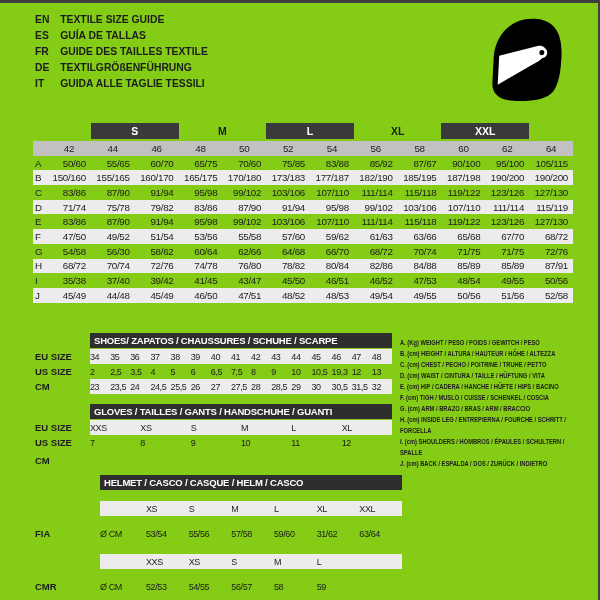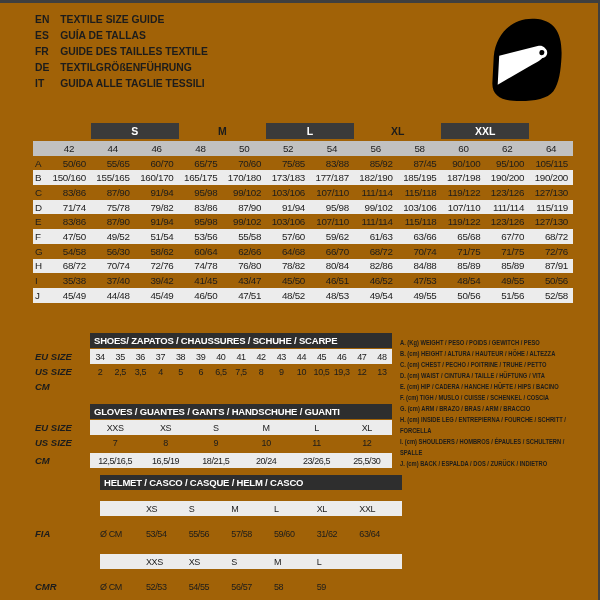--- a/index.html
+++ b/index.html
@@ -1,17 +1,17 @@
 <!DOCTYPE html>
 <html><head>
 <meta charset="utf-8">
 <style>
   html,body { margin:0; padding:0; background:#fff; }
   .page {
-    position:relative; width:600px; height:600px; background:#a16207;
+    position:relative; width:600px; height:600px; background:#84cc16;
     font-family:"Liberation Sans", sans-serif; color:var(--c-text,#1c1c1c);
     overflow:hidden;
   }
   .edge-top   { position:absolute; top:0; left:0; width:600px; height:3px; background:var(--c-border,#3f3f3f); }
   .edge-right { position:absolute; top:0; right:0; width:2px; height:600px; background:var(--c-border,#3f3f3f); }
 
   
   .langs { position:absolute; left:35px; top:11px; font-weight:bold; font-size:11.5px;
            line-height:16px; transform:scaleX(0.9); transform-origin:0 0; white-space:nowrap; }
   .lang-row { white-space:nowrap; }
@@ -35,22 +35,22 @@
   .stripe { background:var(--c-stripe,#ececec); }
 
   
   .sec { position:absolute; left:35px; display:grid; grid-template-columns:55px 302px; align-items:start; }
   .sec-shoes  { top:333px; }
   .sec-gloves { top:404px; }
   .sec-helmet { top:475px;gap:10px; }
   .sec-bar { grid-column:2; background:var(--c-bar,#2e2e2e); color:#fff; font-weight:bold;
              font-size:9.5px; letter-spacing:-0.2px; height:15px; line-height:15px;
              padding-left:4px; margin-bottom:1px; white-space:nowrap; }
-  .sec-label { font-weight:bold; font-size:9.5px; height:15px; line-height:15px;font-style:italic; }
-  .cells { display:grid; height:15px; align-items:center; text-align:center;
+  .sec-label { font-weight:bold; font-size:9.5px; height:15px; line-height:15px; }
+  .cells { display:grid; height:15px; align-items:center; text-align:left;
            font-size:9px; letter-spacing:-0.4px; }
   .cells-15 { grid-template-columns:repeat(15,1fr); }
   .cells-6  { grid-template-columns:repeat(6,1fr); }
   .cells-helm { grid-template-columns:46px repeat(6,1fr); text-align:left; }
   .shaded { background:var(--c-stripe,#ececec); }
   .gap { margin-top:3px; }
 
   
   .legend { position:absolute; left:400px; top:337px; width:173px; }
   .legend-inner { width:240px; transform:scaleX(0.72); transform-origin:0 0;
@@ -110,21 +110,21 @@
       <div class="t-row">
         <div class="t-letter">A</div>
         <div class="t-cell">50/60</div>
         <div class="t-cell">55/65</div>
         <div class="t-cell">60/70</div>
         <div class="t-cell">65/75</div>
         <div class="t-cell">70/60</div>
         <div class="t-cell">75/85</div>
         <div class="t-cell">83/88</div>
         <div class="t-cell">85/92</div>
-        <div class="t-cell">87/45</div>
+        <div class="t-cell">87/67</div>
         <div class="t-cell">90/100</div>
         <div class="t-cell">95/100</div>
         <div class="t-cell">105/115</div>
       </div>
       <div class="t-row stripe">
         <div class="t-letter">B</div>
         <div class="t-cell">150/160</div>
         <div class="t-cell">155/165</div>
         <div class="t-cell">160/170</div>
         <div class="t-cell">165/175</div>
@@ -291,51 +291,60 @@
         <div>7,5</div>
         <div>8</div>
         <div>9</div>
         <div>10</div>
         <div>10,5</div>
         <div>19,3</div>
         <div>12</div>
         <div>13</div>
       </div>
       <div class="sec-label">CM</div>
+      <div class="cells cells-15 shaded">
+        <div>23</div>
+        <div>23,5</div>
+        <div>24</div>
+        <div>24,5</div>
+        <div>25,5</div>
+        <div>26</div>
+        <div>27</div>
+        <div>27,5</div>
+        <div>28</div>
+        <div>28,5</div>
+        <div>29</div>
+        <div>30</div>
+        <div>30,5</div>
+        <div>31,5</div>
+        <div>32</div>
+      </div>
     </section>
 
   <section class="sec sec-gloves">
-    <div class="sec-bar">GLOVES / GUANTES / GANTS / HANDSCHUHE / GUANTI</div>
+    <div class="sec-bar">GLOVES / TAILLES / GANTS / HANDSCHUHE / GUANTI</div>
   <div class="sec-label">EU SIZE</div>
       <div class="cells cells-6 shaded">
         <div>XXS</div>
         <div>XS</div>
         <div>S</div>
         <div>M</div>
         <div>L</div>
         <div>XL</div>
       </div>
       <div class="sec-label">US SIZE</div>
       <div class="cells cells-6">
         <div>7</div>
         <div>8</div>
         <div>9</div>
         <div>10</div>
         <div>11</div>
         <div>12</div>
       </div>
       <div class="sec-label gap">CM</div>
-      <div class="cells cells-6 shaded gap">
-        <div>12,5/16,5</div>
-        <div>16,5/19</div>
-        <div>18/21,5</div>
-        <div>20/24</div>
-        <div>23/26,5</div>
-        <div>25,5/30</div>
-      </div>
     </section>
 
   <section class="sec sec-helmet">
     <div class="sec-bar">HELMET / CASCO / CASQUE / HELM / CASCO</div>
   <div class="sec-label"></div>
       <div class="cells cells-helm shaded">
         <div></div>
         <div>XS</div>
         <div>S</div>
         <div>M</div>

